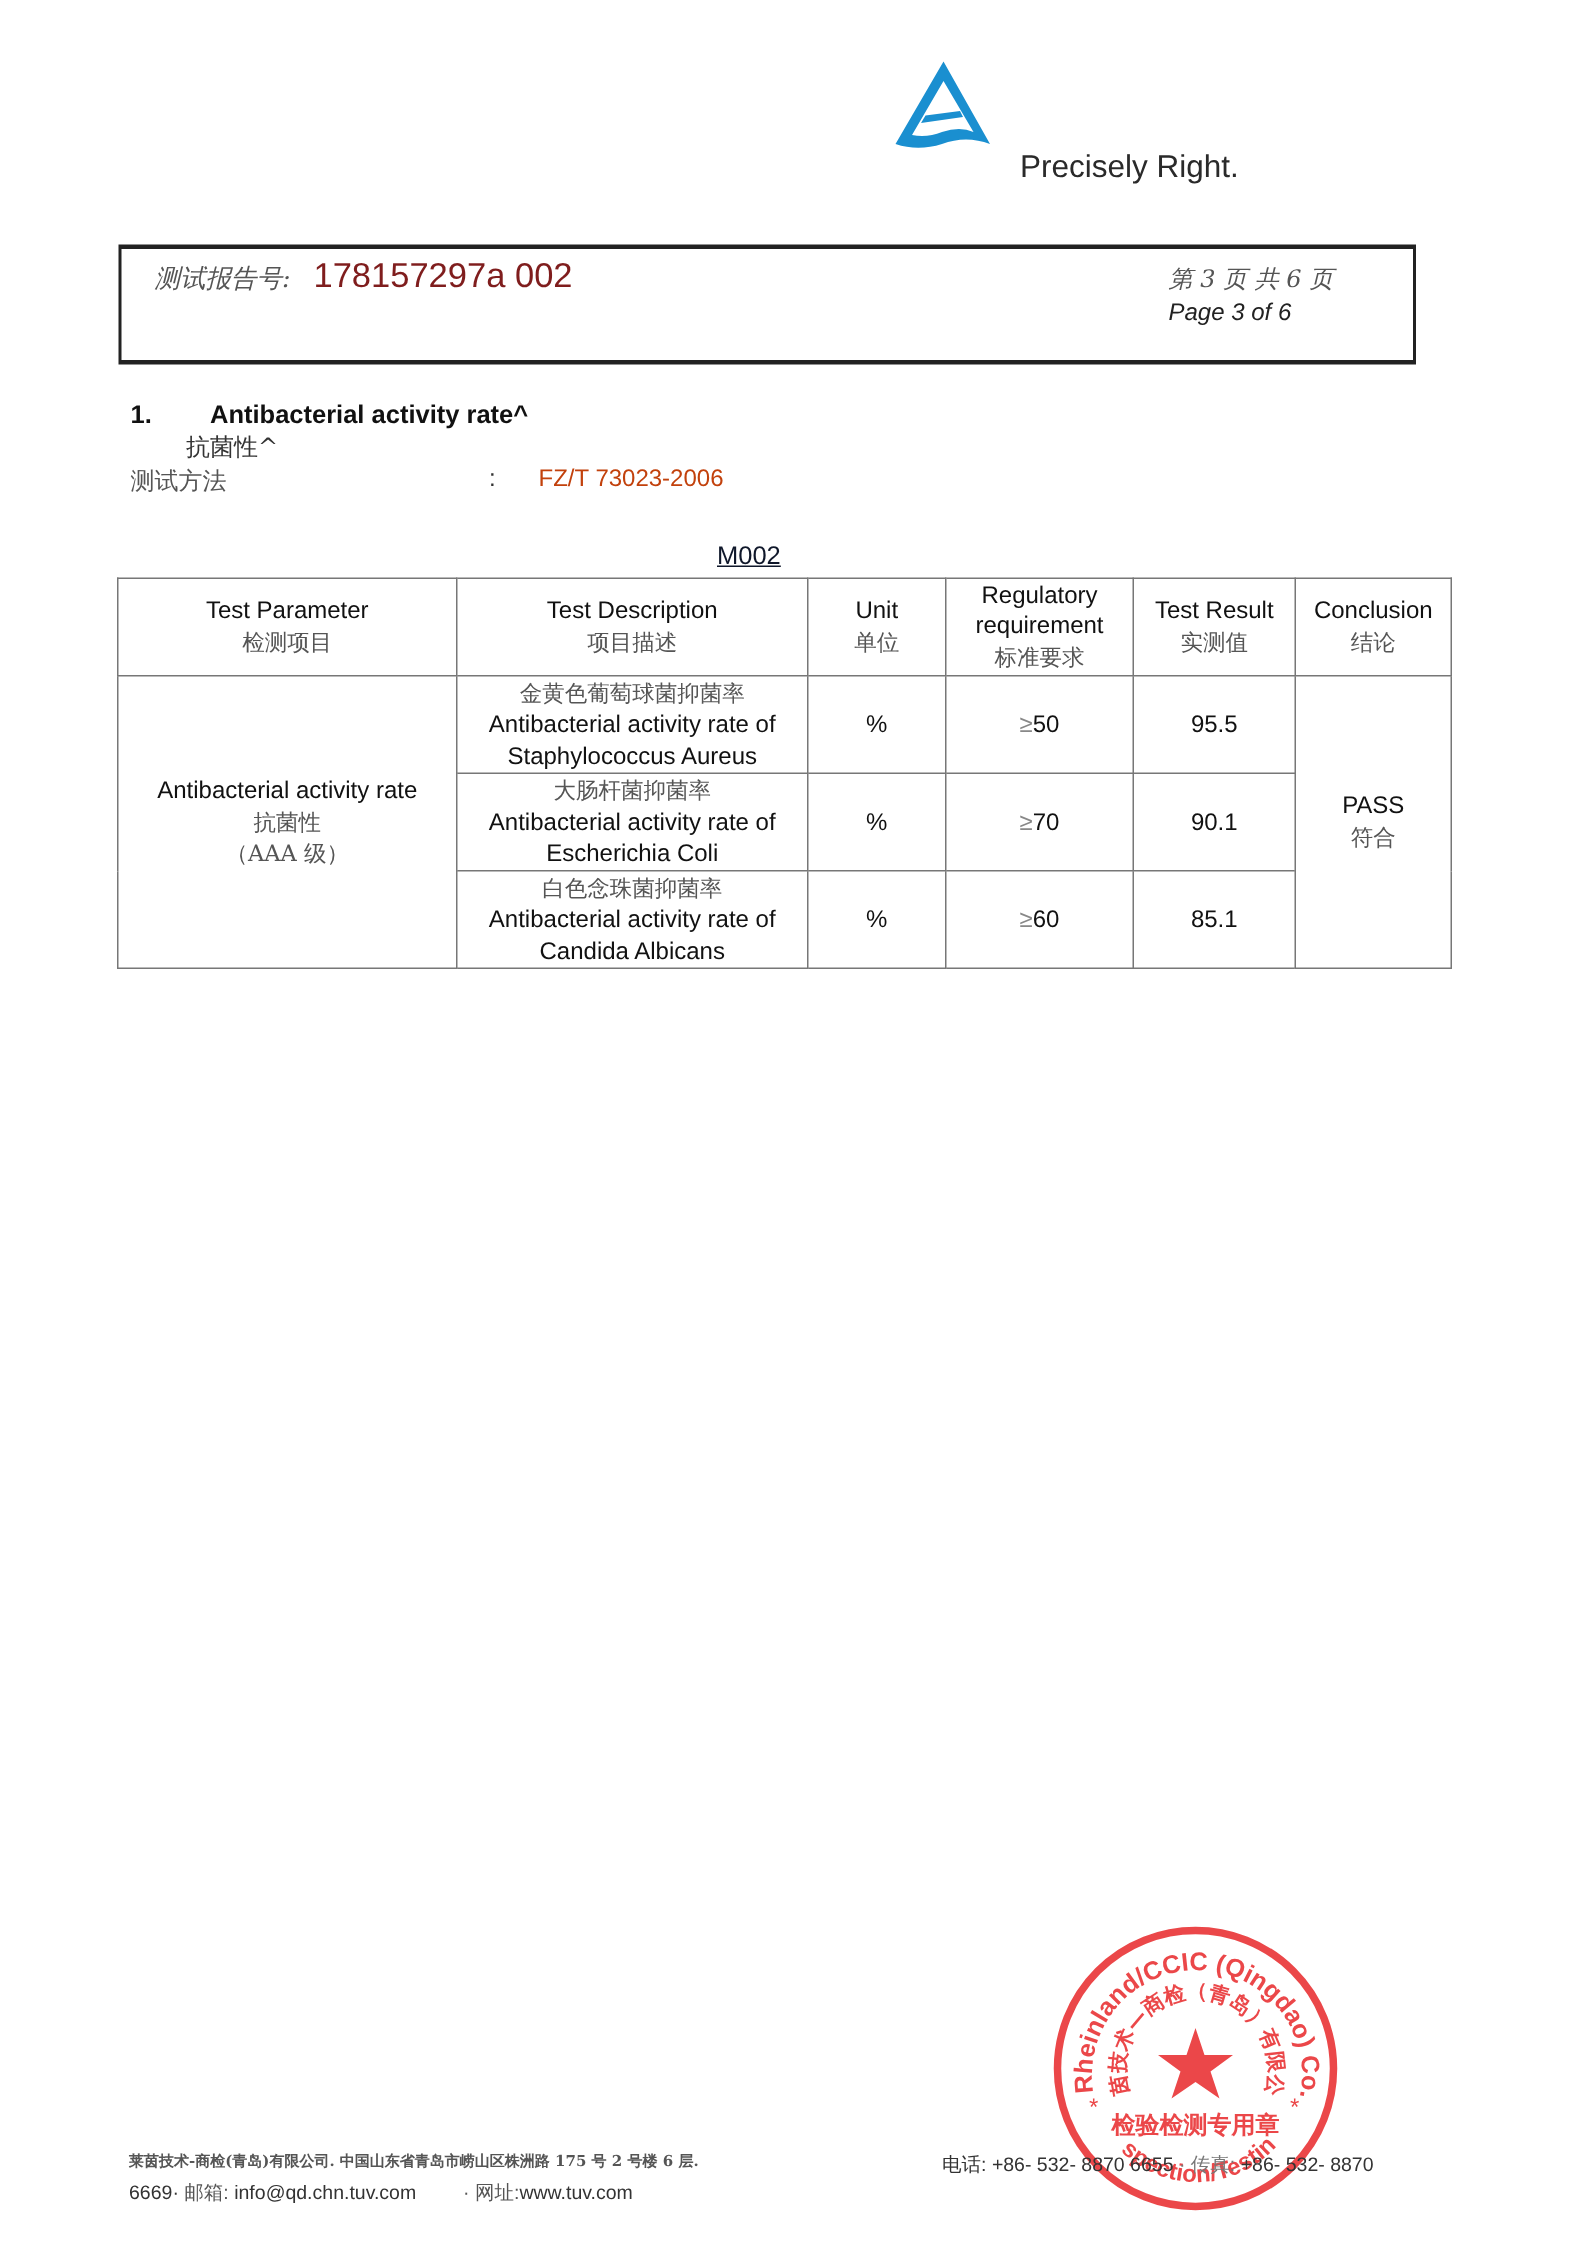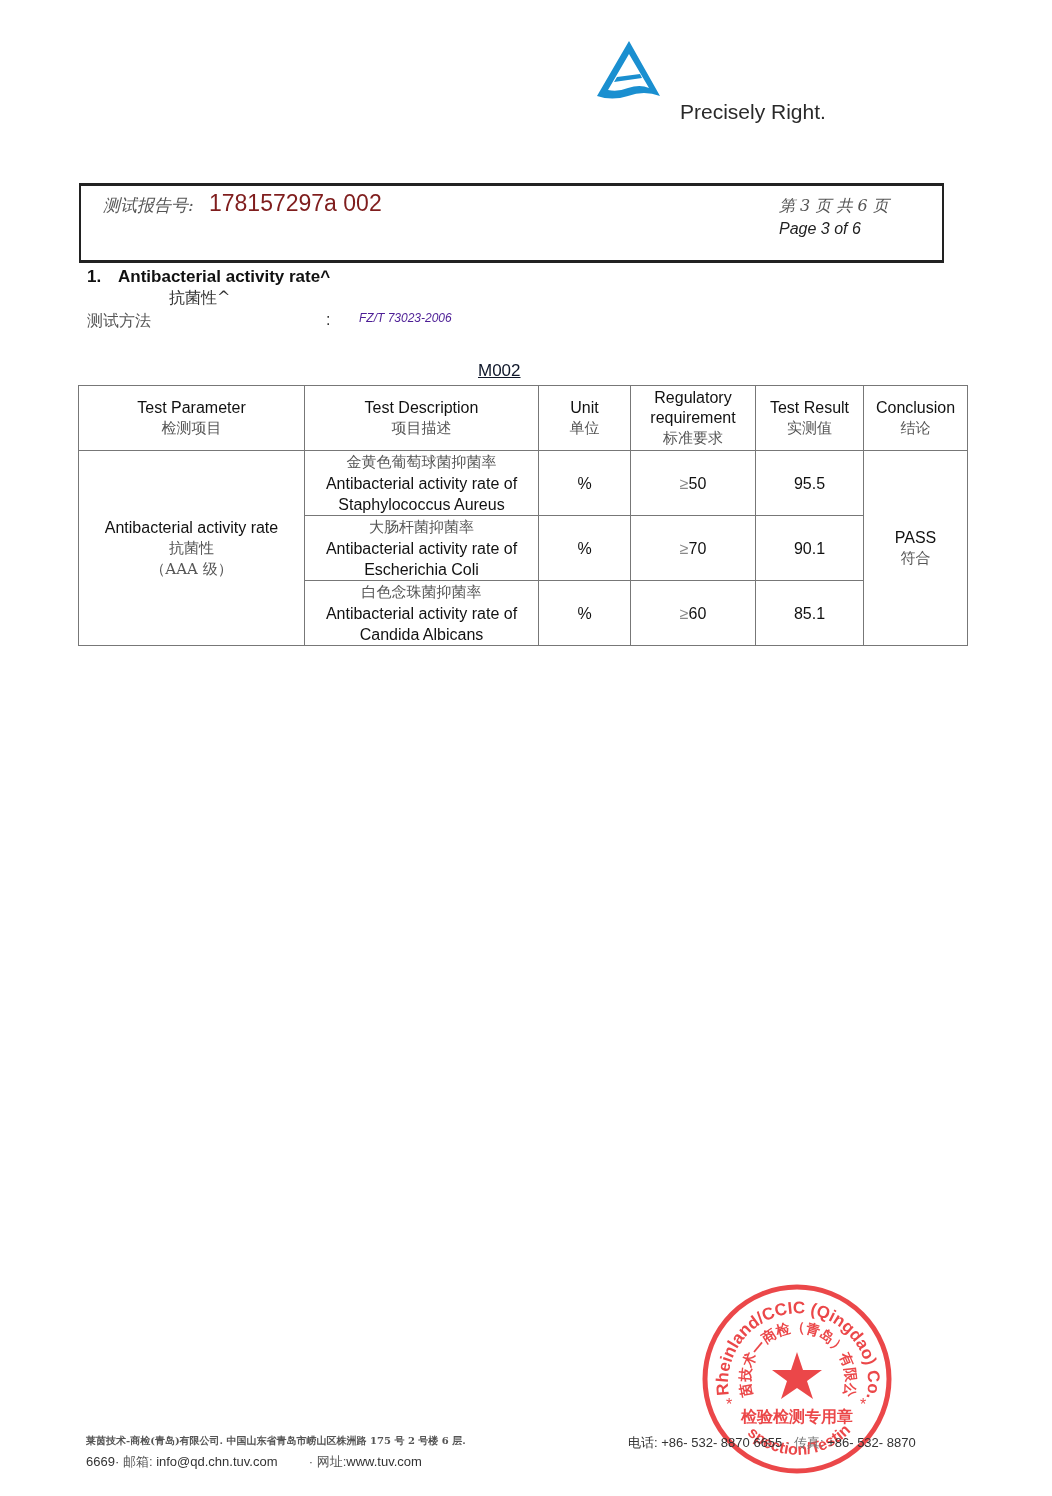--- a/index.html
+++ b/index.html
@@ -9,33 +9,33 @@
 
   
   .logo { left: 594px; top: 38px; width: 360px; height: 100px; }
   .logo svg { position: absolute; left: 0; top: 0; }
   .brand { position: absolute; left: 86px; top: 14px; font-size: 31px; letter-spacing: 0.2px; color: #1b1b1b; white-space: nowrap; }
   .brand b { font-weight: bold; }
   .brand sup { font-size: 14px; vertical-align: 14px; margin-left: 2px; }
   .tagline { position: absolute; left: 86px; top: 62px; font-size: 21px; color: #2a2a2a; white-space: nowrap; }
 
   
-  .report-box { left: 79px; top: 163px; width: 861px; height: 74px; border: 2px solid #222; border-top-width: 3px; border-bottom-width: 3px; margin-top: 20px; }
+  .report-box { left: 79px; top: 163px; width: 861px; height: 74px; border: 2px solid #222; border-top-width: 3px; border-bottom-width: 3px; }
   .report-label { position: absolute; left: 22px; top: 8px; font-size: 17px; font-style: italic; color: #555; font-family: "DejaVu Serif", serif; }
   .report-no { position: absolute; left: 128px; top: 4px; font-size: 23px; color: #7f1d1d; }
   .page-cn { position: absolute; left: 698px; top: 10px; font-size: 16px; font-style: italic; color: #555; font-family: "DejaVu Serif", serif; }
   .page-en { position: absolute; left: 698px; top: 34px; font-size: 16px; font-style: italic; color: #222; }
 
   
   .sec-num { left: 87px; top: 267px; font-size: 17px; font-weight: bold; }
-  .sec-title { left: 118px; top: 267px; font-size: 17px; font-weight: bold; }
-  .sec-title-cn { left: 124px; top: 288px; font-size: 16px; color: #333; font-family: "DejaVu Serif", serif; margin-left: 45px; }
+  .sec-title { left: 140px; top: 267px; font-size: 17px; font-weight: bold; }
+  .sec-title-cn { left: 124px; top: 288px; font-size: 16px; color: #333; font-family: "DejaVu Serif", serif; }
   .method-label { left: 87px; top: 311px; font-size: 16px; color: #555; font-family: "DejaVu Serif", serif; }
   .method-colon { left: 326px; top: 311px; font-size: 16px; color: #333; }
-  .method-value { left: 359px; top: 311px; font-size: 12px; color: #4c1d95; font-style: italic; }
+  .method-value { left: 359px; top: 311px; font-size: 16px; color: #c2410c; }
   .sample-id { left: 478px; top: 361px; font-size: 17px; text-decoration: underline; color: #0f172a; }
 
   
   table.result { position: absolute; left: 78px; top: 385px; width: 889px; border-collapse: collapse; table-layout: fixed; }
   table.result td, table.result th { border: 1.5px solid #777; text-align: center; vertical-align: middle; padding: 0 4px; font-weight: normal; font-size: 16px; line-height: 21px; color: #111; }
   table.result thead th { height: 64px; }
   table.result tbody td { height: 64px; }
   .cn { color: #555; font-family: "DejaVu Serif", serif; font-size: 15px; display: block; }
   .en { display: block; }
   .ge { color: #888; }

